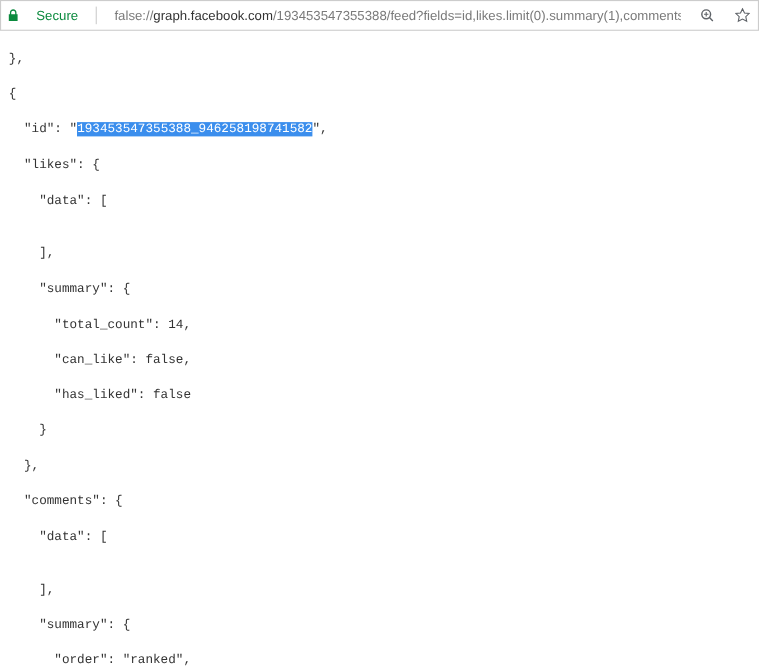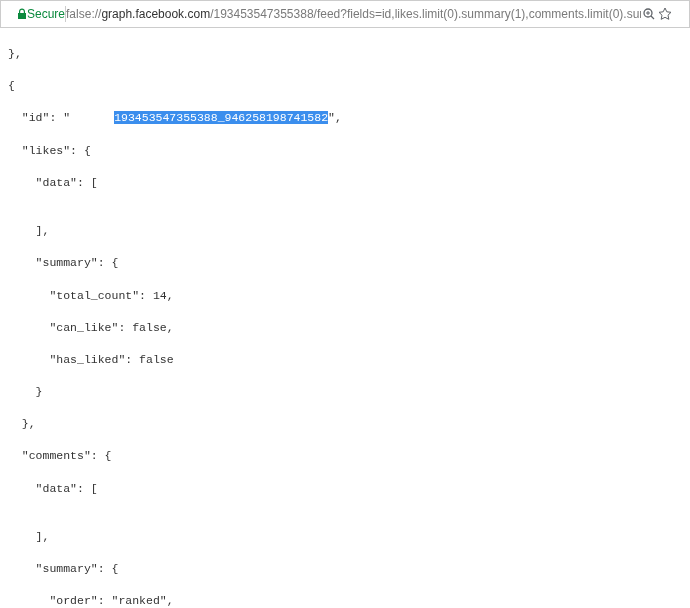--- a/index.html
+++ b/index.html
@@ -8,24 +8,24 @@
       background: #fff;
       width: 690px;
       height: 608px;
       overflow: hidden;
     }
     .address-bar {
       height: 28px;
       border: 1px solid #ccc;
       display: flex;
       align-items: center;
-      padding: 0 16px;
+      padding: 0 6px;
       font-size: 12px;
       background: #fff;
-      gap: 0;
+      gap: 16px;
     }
     .lock-icon {
       width: 10px;
       height: 12px;
       display: flex;
       align-items: center;
       justify-content: center;
       color: #0b8a3e;
     }
     .secure-text { color: #0b8a3e; font-size: 12px; }
@@ -49,21 +49,20 @@
       font-family: "Courier New", Consolas, monospace;
       font-size: 11.5px;
       line-height: 1.4;
       color: #333;
       padding: 2px 8px;
       white-space: pre;
     }
     .sel {
       background: #3b8eed;
       color: #fff;
-      margin-left: 44px;
     }
     .ln { display: block; }
   </style>
 </head>
 <body>
 
 <div class="address-bar">
   <span class="lock-icon">
     <svg width="10" height="12" viewBox="0 0 10 12">
         <path fill="#0b8a3e" d="M8 5V3.5C8 1.8 6.7 0.5 5 0.5S2 1.8 2 3.5V5H1v6h8V5H8zM3.2 3.5c0-1 .8-1.8 1.8-1.8s1.8.8 1.8 1.8V5H3.2V3.5z"></path>

